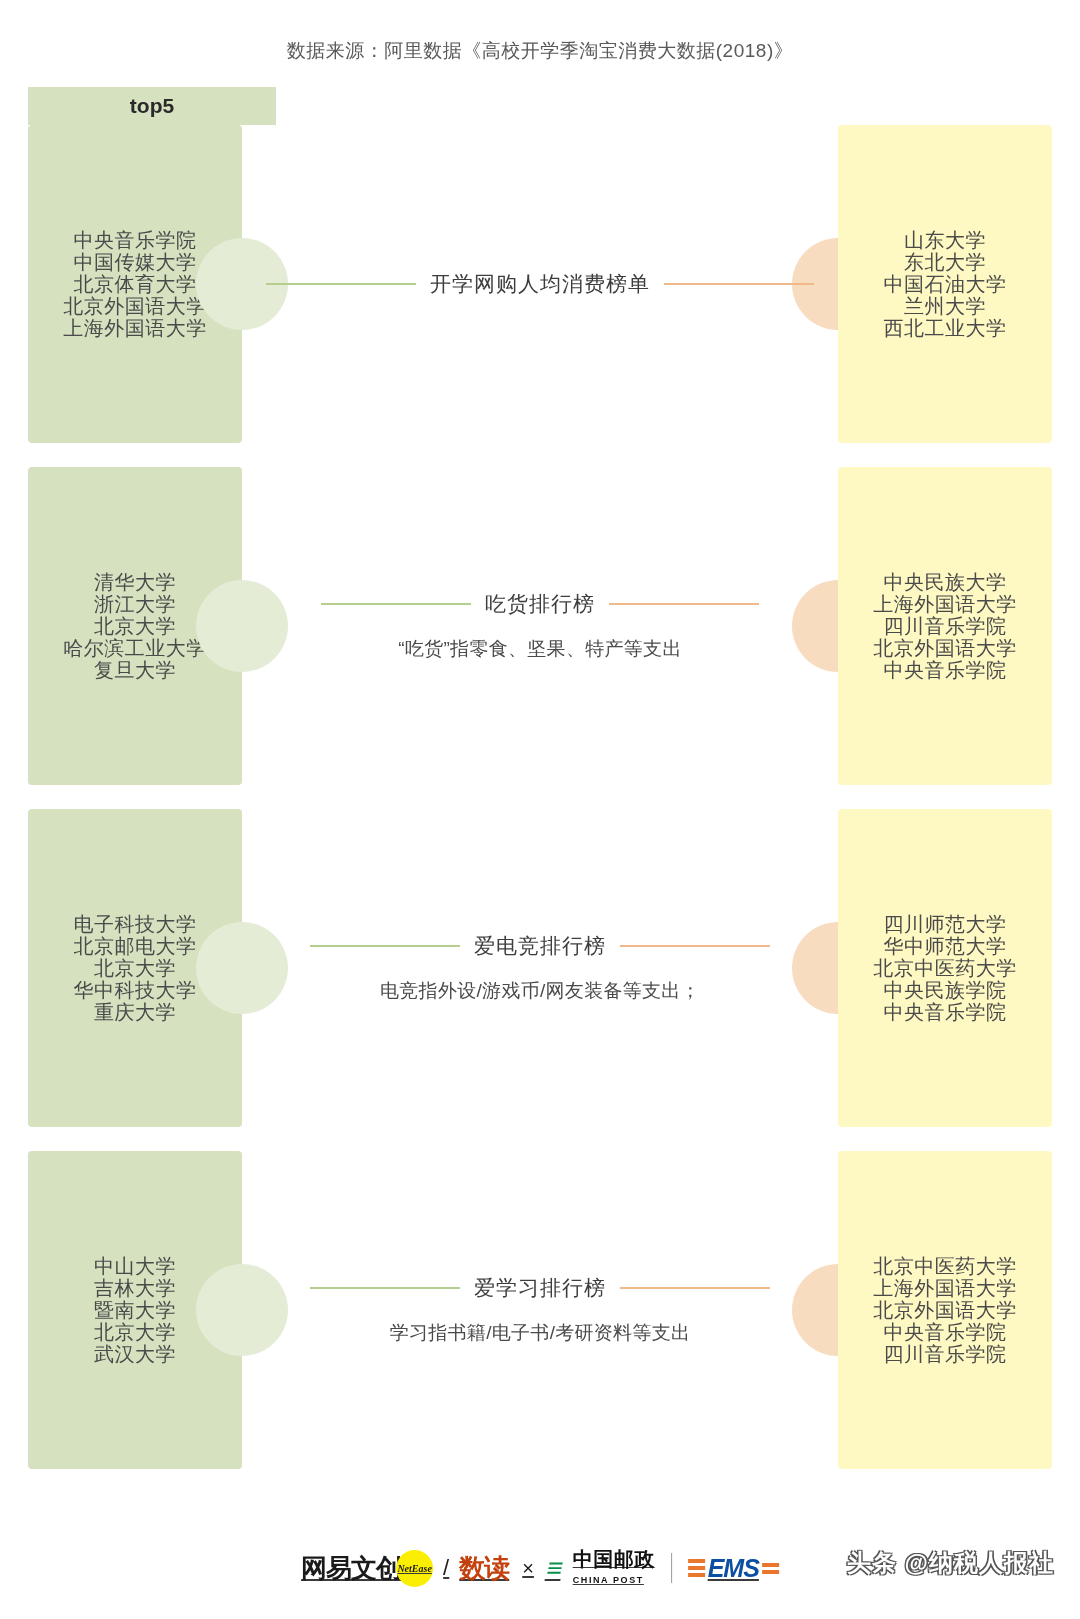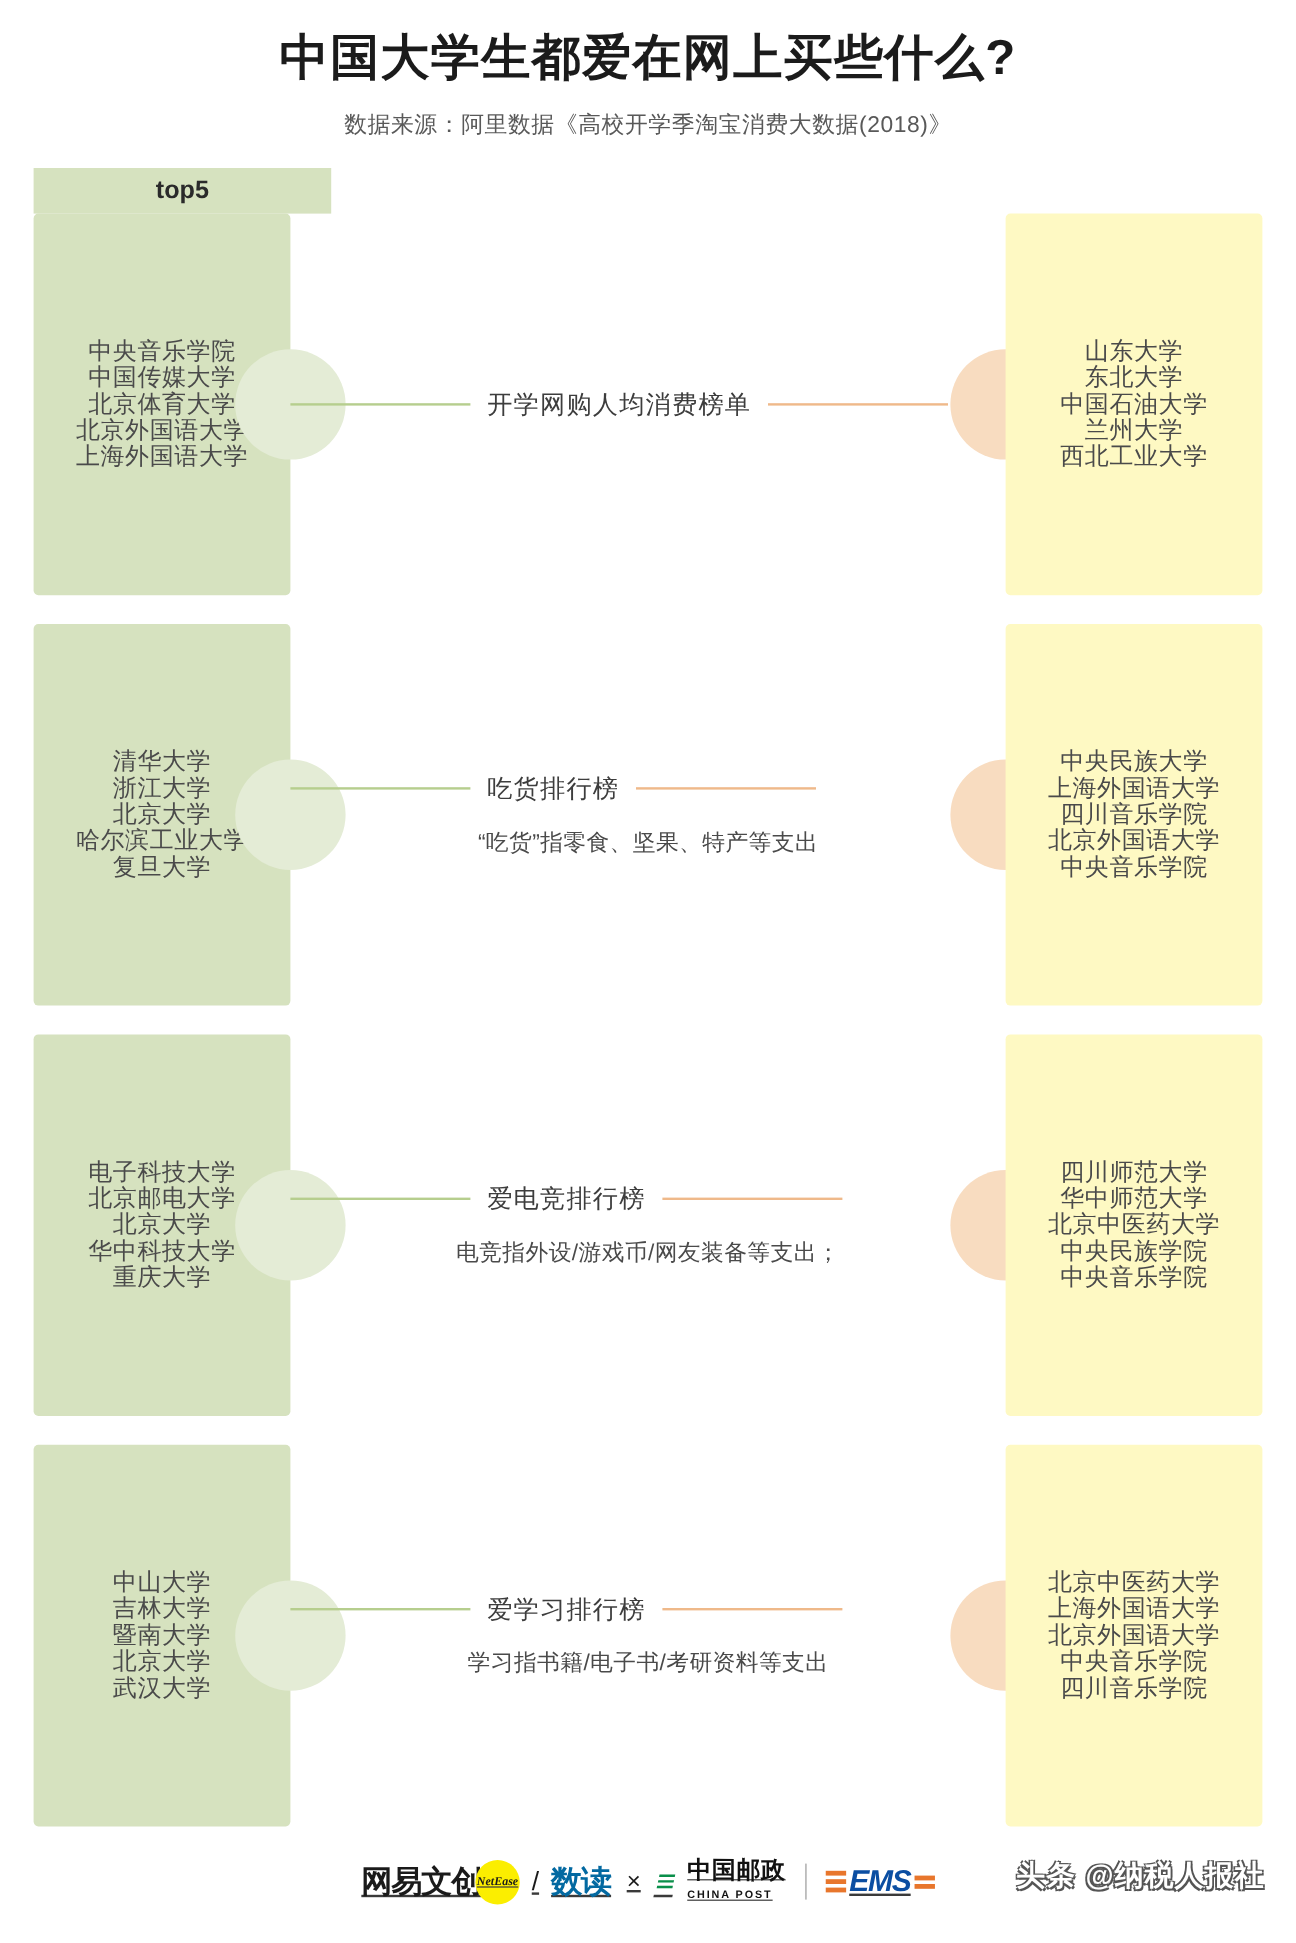--- a/index.html
+++ b/index.html
@@ -109,21 +109,21 @@
     left: 242px;
     right: 242px;
     top: 50%;
     transform: translateY(-50%);
     text-align: center;
     z-index: 2;
   }
   .center-main {
     display: flex;
     align-items: center;
-    justify-content: flex-start;
+    justify-content: center;
     gap: 14px;
     white-space: nowrap;
   }
   .rule {
     height: 2px;
     flex: 1 1 auto;
     max-width: 150px;
   }
   .rule.green  { background: #b6ce8e; }
   .rule.orange { background: #efb98a; }
@@ -190,21 +190,21 @@
     font-family: "Liberation Serif", serif;
   }
   .slash {
     font-size: 22px;
     color: #1a1a1a;
     margin: 0 1px;
   }
   .shudu {
     font-size: 26px;
     font-weight: bold;
-    color: #0369a1;
+    color: #c2410c;
     letter-spacing: -1px;
   }
   .times {
     font-size: 20px;
     color: #1a1a1a;
     margin: 0 4px;
   }
   .post-mark {
     font-size: 27px;
     color: #0a8f4a;
@@ -259,21 +259,20 @@
       -1.4px -1.4px 0 #555, 1.4px -1.4px 0 #555,
       -1.4px  1.4px 0 #555, 1.4px  1.4px 0 #555;
     letter-spacing: 1px;
     white-space: nowrap;
   }
 </style>
 </head>
 <body>
 
 <div class="header">
-  <div class="title">中国大学生都爱在网上买些什么?</div>
   <div class="subtitle">数据来源：阿里数据《高校开学季淘宝消费大数据(2018)》</div>
 </div>
 
 <div class="col-heads">
   <div class="col-head left">top5</div>
 </div>
 
 <div class="rows" id="rows-container">
     <div class="row">
     <div class="panel left">

